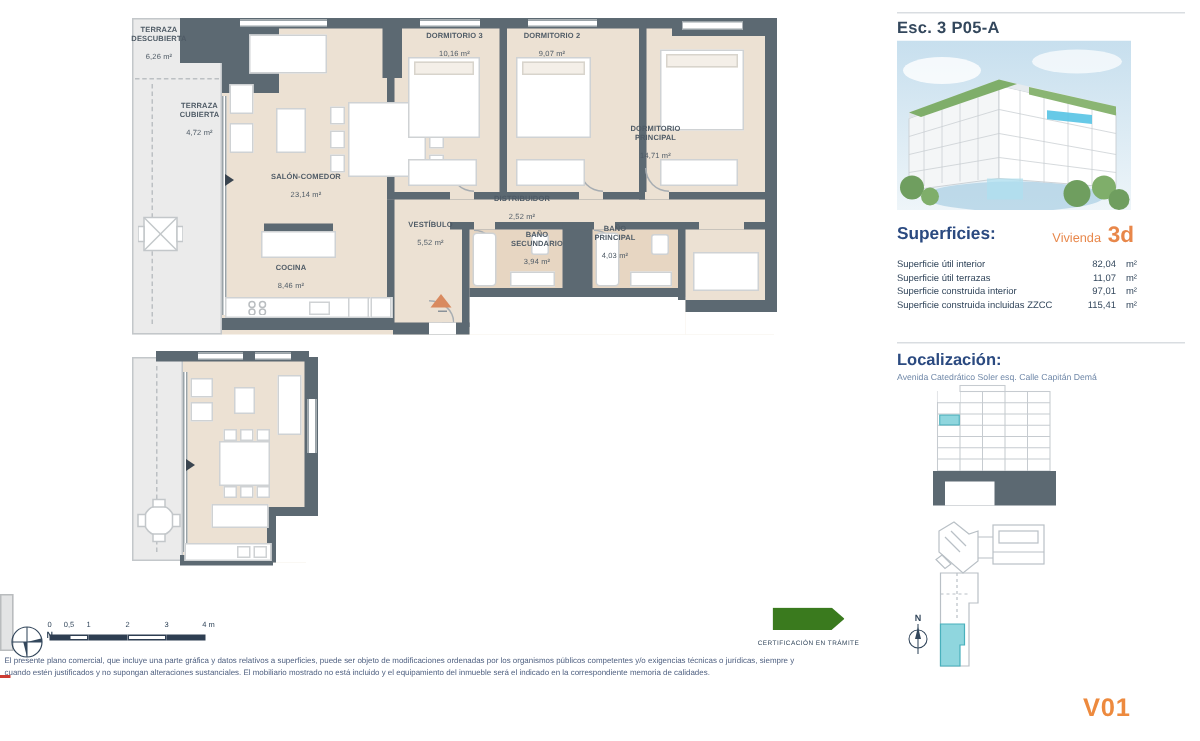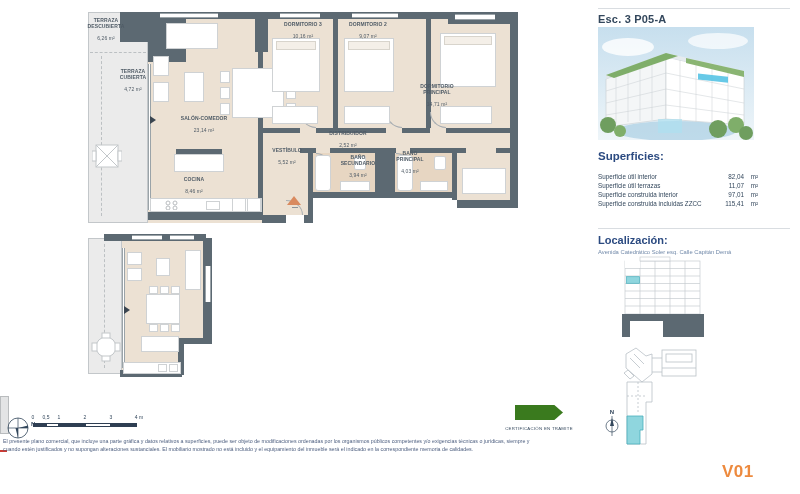--- a/index.html
+++ b/index.html
@@ -295,20 +295,24 @@
 
     <circle cx="10" cy="98" r="8" fill="#6f9e5f"></circle>
       <circle cx="22" cy="104" r="6" fill="#7fae6a"></circle>
     <circle cx="120" cy="102" r="9" fill="#6f9e5f"></circle>
       <circle cx="138" cy="98" r="8" fill="#7fae6a"></circle>
     <circle cx="148" cy="106" r="7" fill="#6f9e5f"></circle>
     <rect x="60" y="92" width="24" height="14" fill="#aee0f0" opacity="0.7"></rect>
   </svg>
 
   <div class="abs sup-head" style="left:598px;top:150px;">Superficies:</div>
+  <div class="abs viv" style="left:660px;top:148px;width:96px;">
+    <span class="viv-word">Vivienda</span>
+    <span class="viv-code">3d</span>
+  </div>
   <div class="abs" style="left:598px;top:172px;width:160px;">
     <div class="area-row">
       <span class="lbl">Superficie útil interior</span>
       <span class="val">82,04</span>
       <span class="unit">m²</span>
     </div>
     <div class="area-row">
       <span class="lbl">Superficie útil terrazas</span>
       <span class="val">11,07</span>
       <span class="unit">m²</span>

